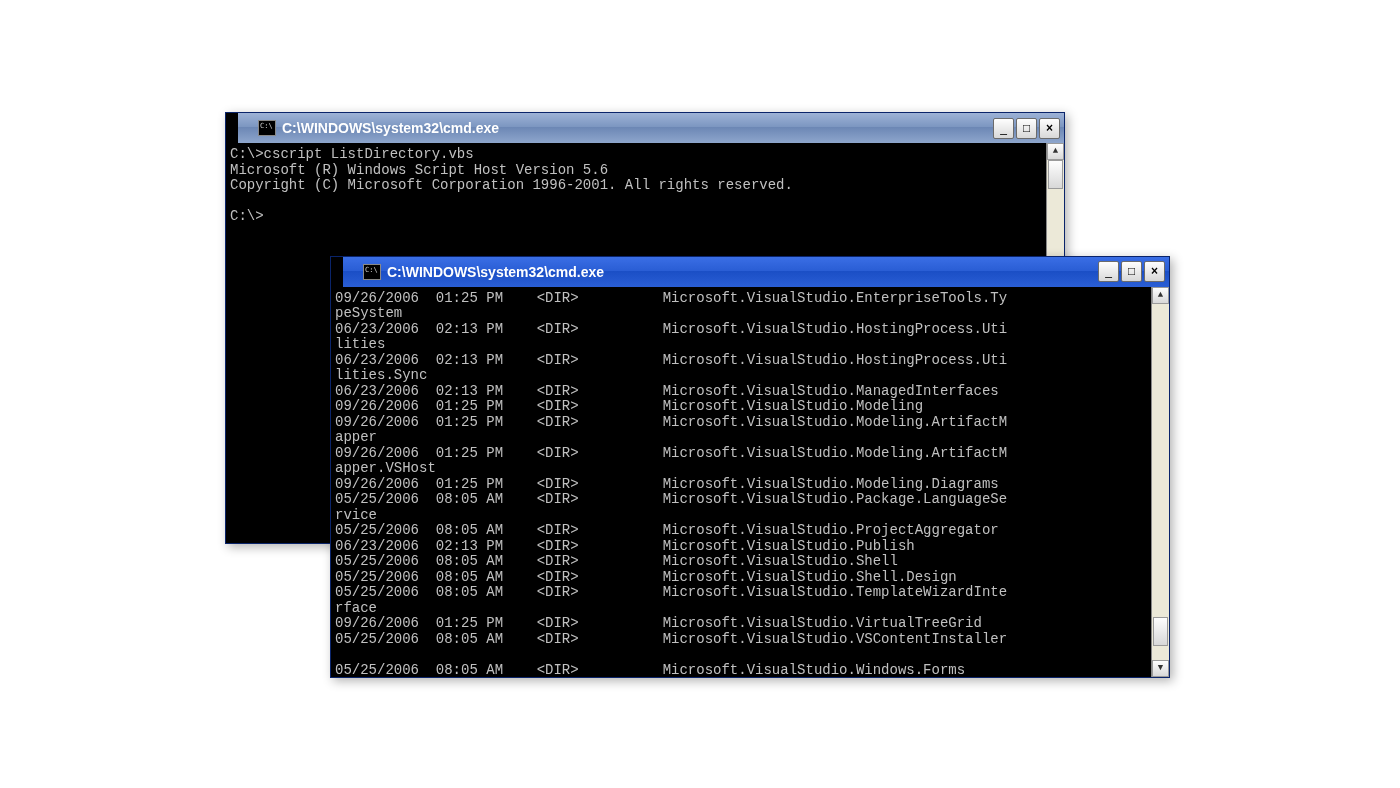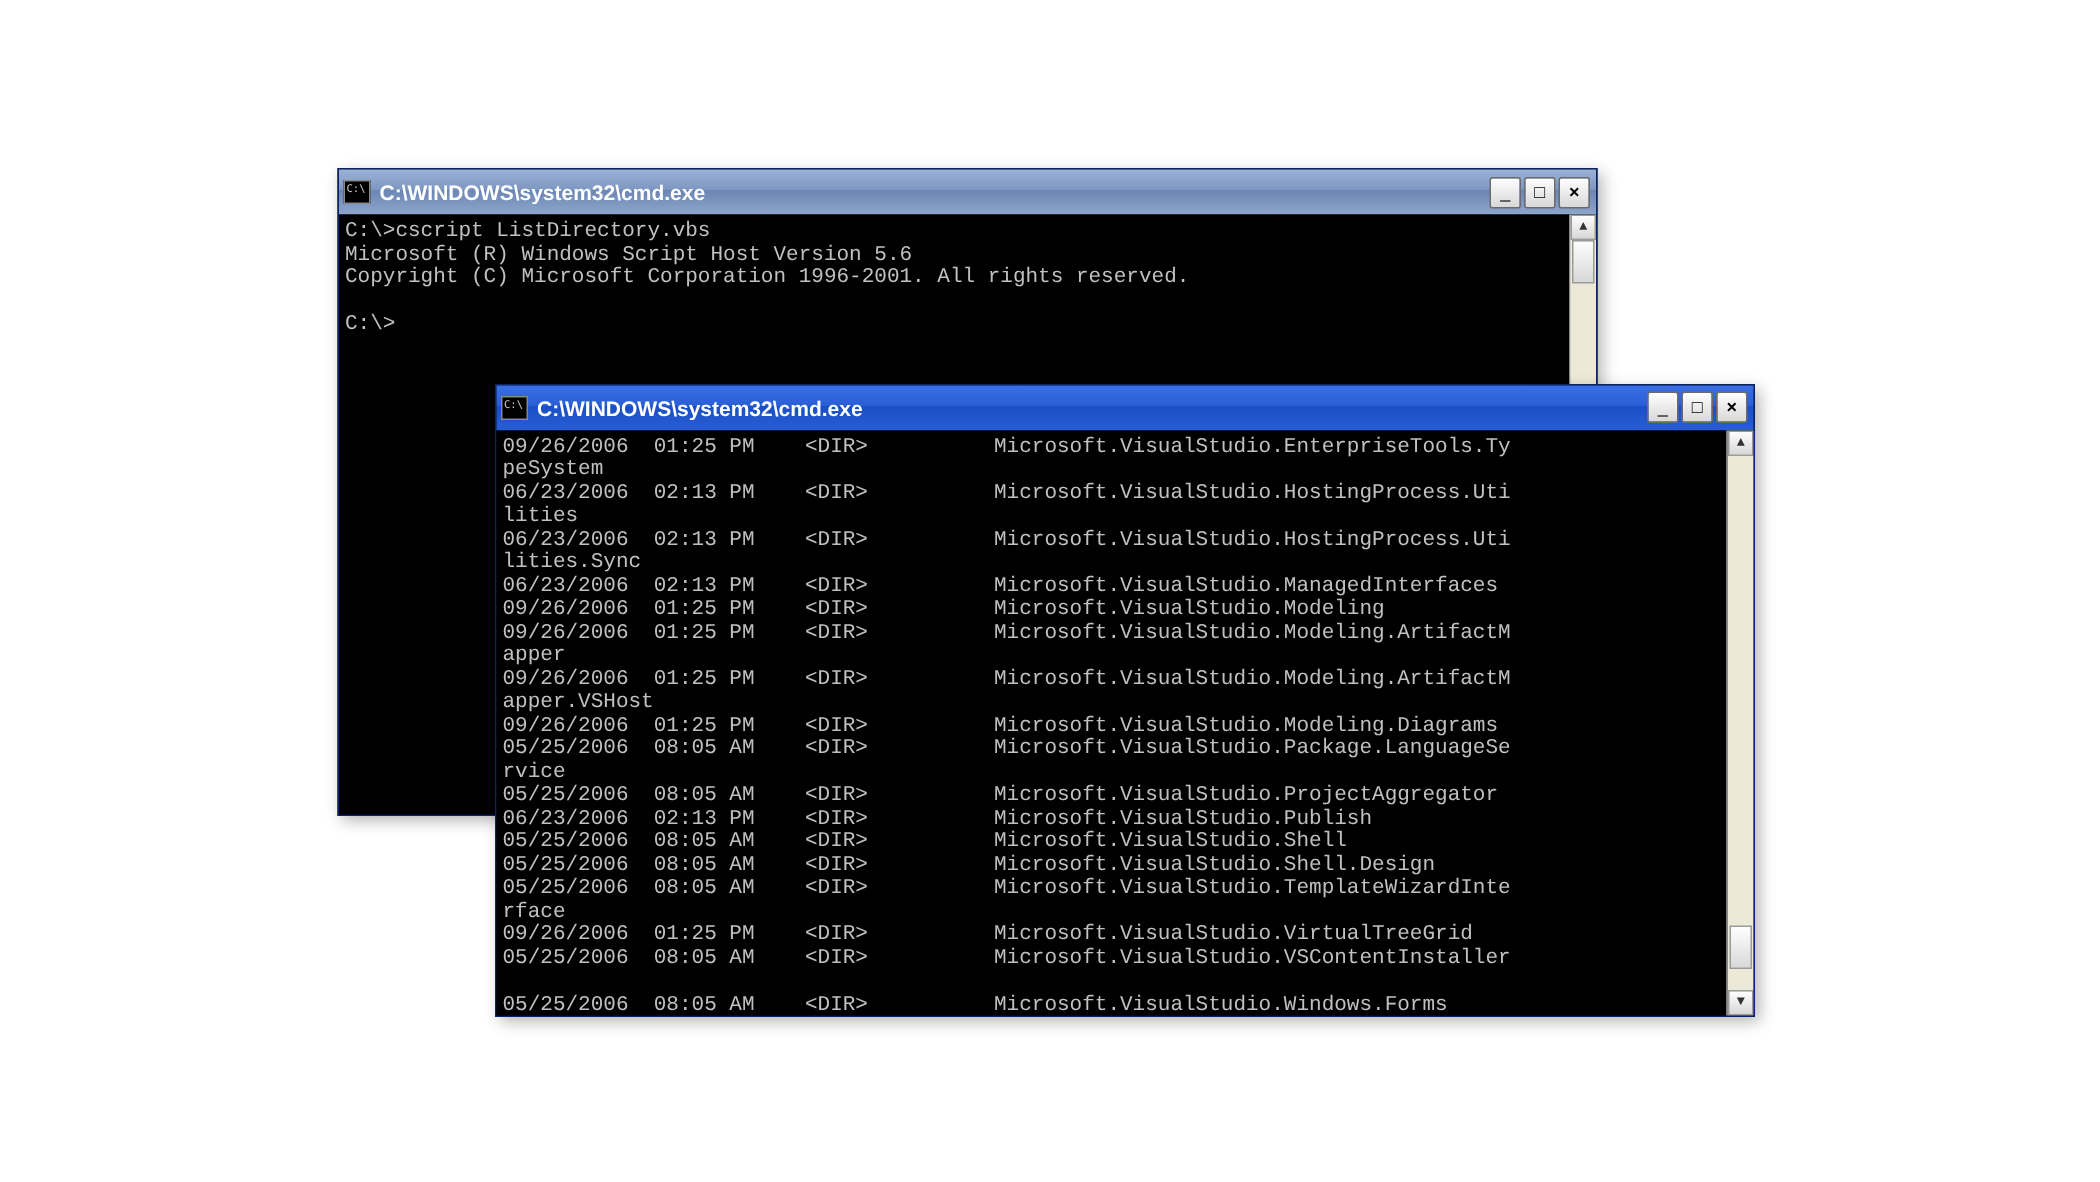--- a/index.html
+++ b/index.html
@@ -33,25 +33,26 @@
     left: 330px;
     top: 256px;
     width: 838px;
     height: 420px;
     z-index: 2;
   }
   .titlebar {
     height: 30px;
     display: flex;
     align-items: center;
-    padding: 0 4px 0 3px;
+    padding: 0 4px 0 20px;
     font-family: "Tahoma", sans-serif;
     font-size: 14px;
     color: #ffffff;
     user-select: none;
+    margin-left: 12px;
   }
   .titlebar.inactive {
     background: linear-gradient(to bottom, #9db2d6 0%, #7d97c1 45%, #6b86b4 46%, #8ea6cc 100%);
   }
   .titlebar.active {
     background: linear-gradient(to bottom, #3a6ee5 0%, #2a5ed5 45%, #1a4ec5 46%, #2a5ed5 100%);
   }
   .titlebar .sys-icon {
     width: 16px;
     height: 14px;

